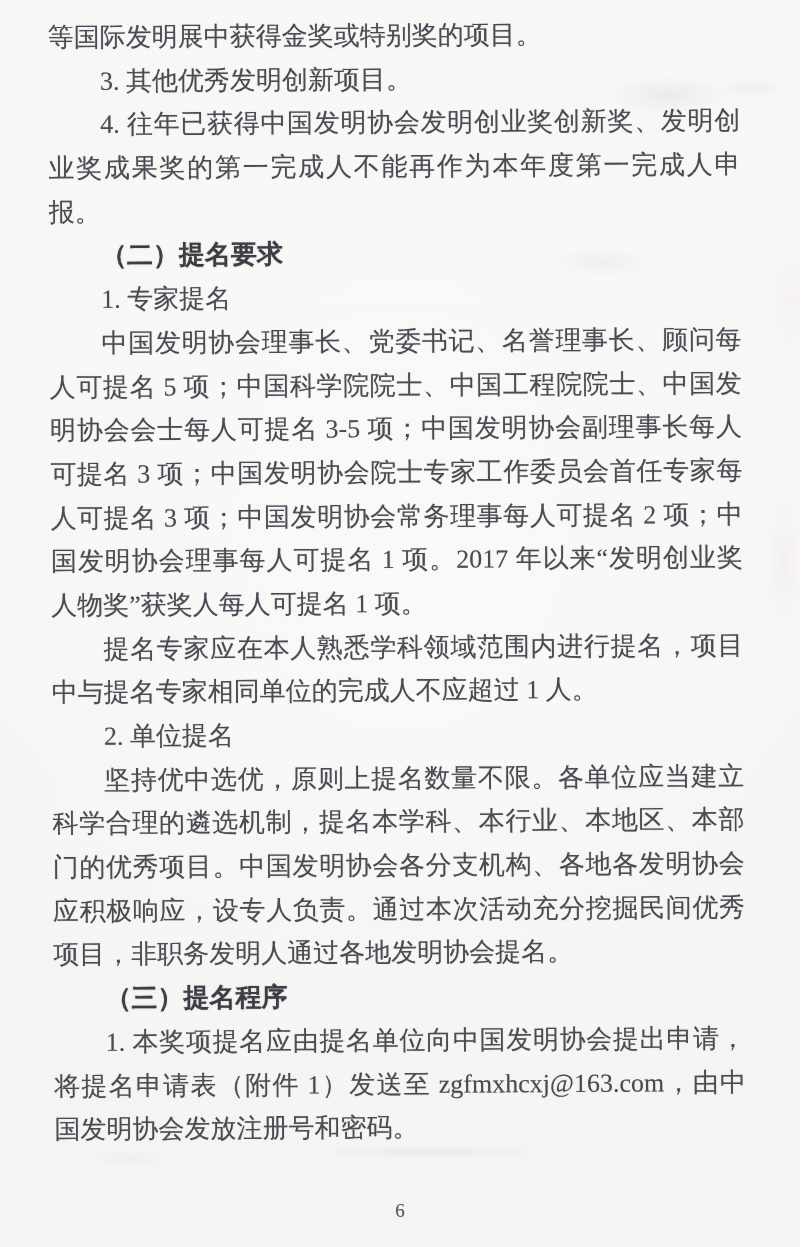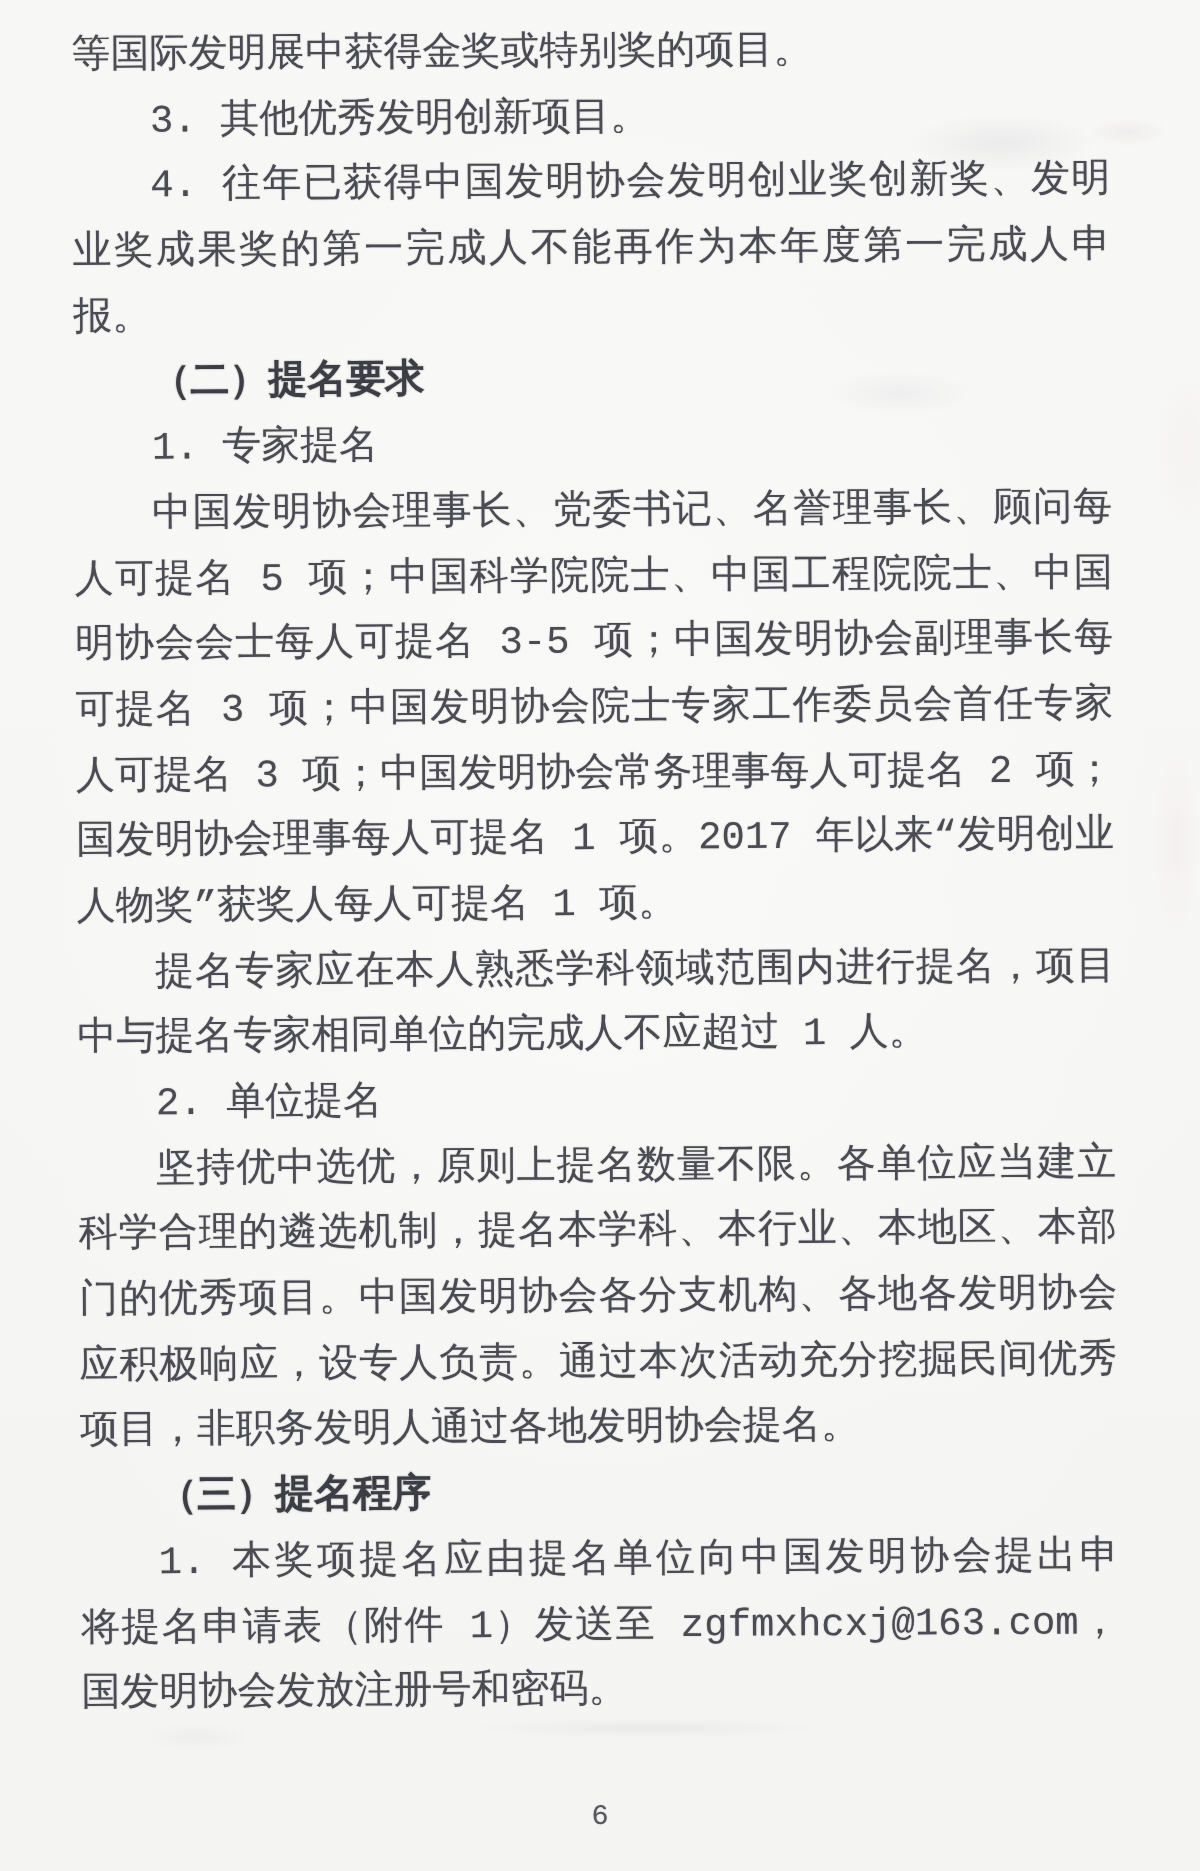--- a/index.html
+++ b/index.html
@@ -8,21 +8,21 @@
     width: 800px;
     height: 1247px;
     overflow: hidden;
     background: #f4f4f3;
   }
   .paper {
     position: relative;
     width: 800px;
     height: 1247px;
     background: linear-gradient(180deg, #fbfbfa 0%, #f9f9f8 55%, #f6f6f4 100%);
-    font-family: Liberation Mono, monospace;
+    font-family: Liberation Serif, serif;
   }
   
   .paper::before {
     content: "";
     position: absolute;
     inset: 0;
     pointer-events: none;
     background-image:
       radial-gradient(ellipse 90px 28px at 668px 95px,  rgba(185,185,190,0.20), transparent 70%),
       radial-gradient(ellipse 70px 22px at 600px 262px, rgba(190,190,196,0.16), transparent 70%),

